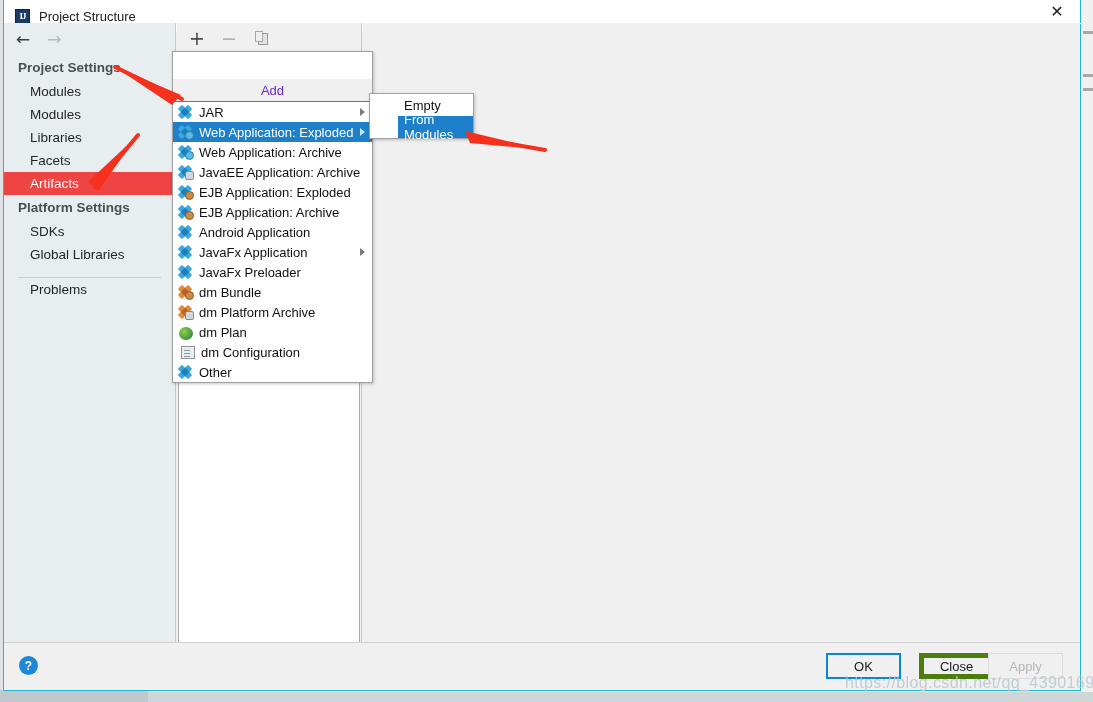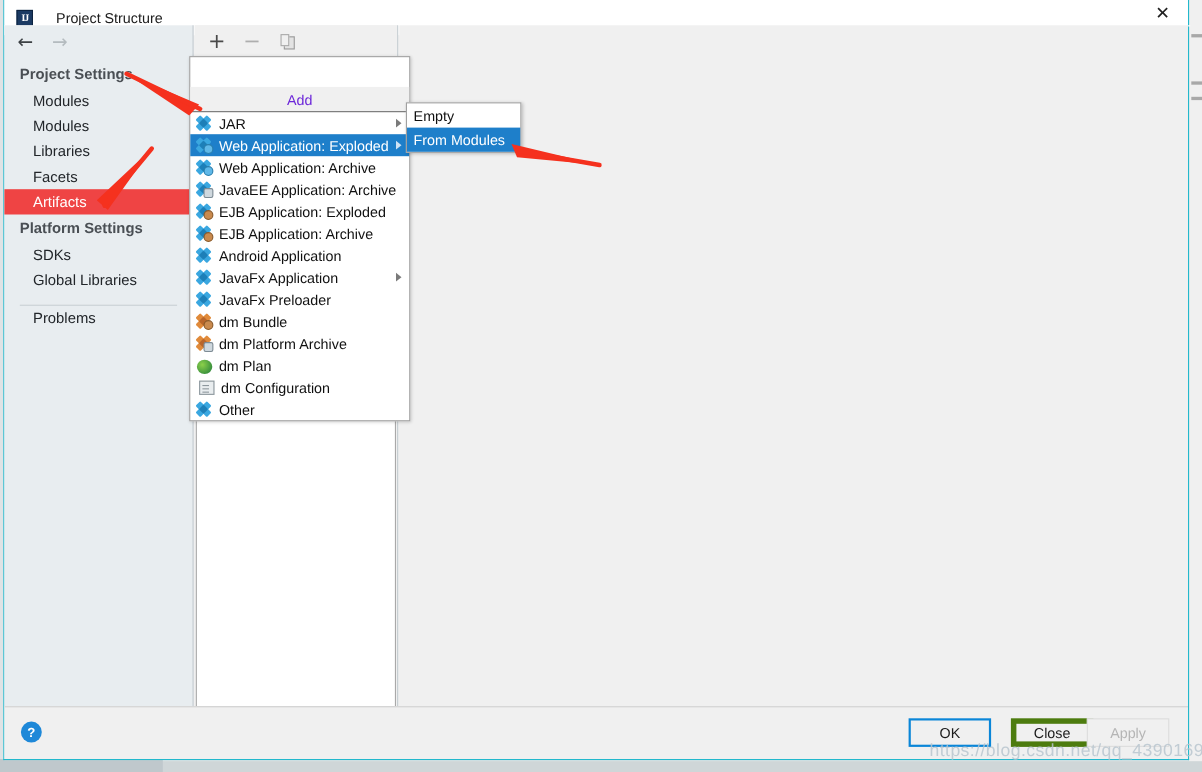--- a/index.html
+++ b/index.html
@@ -24,21 +24,21 @@
     position:absolute;left:3px;top:0;width:1078px;height:691px;
     background:#f0f0f0;
     border:1px solid #22b8cc;
     border-top:none;
     box-sizing:border-box;
   }
   
   #titlebar{
     position:absolute;left:0;top:0;right:0;height:32px;
     background:#ffffff;
-    display:flex;align-items:center;gap:12px;
+    display:flex;align-items:center;
   }
   #app-icon{
     width:15px;height:15px;margin-left:11px;margin-right:9px;
     background:#1b3a63;border:1px solid #0d2340;
     display:flex;align-items:center;justify-content:center;
     color:#ffffff;font-size:9px;font-weight:bold;
     font-family:"Liberation Serif", serif;letter-spacing:-1px;
     box-sizing:border-box;
   }
   #window-title{font-size:13px;color:#202020;}
@@ -170,21 +170,21 @@
 
   
   #sub-menu{
     position:absolute;left:369px;top:93px;width:103px;
     background:#ffffff;border:1px solid #a0a0a0;
     box-shadow:1px 1px 3px rgba(0,0,0,.22);
     z-index:50;
   }
   .sub-item{
     height:22px;display:flex;align-items:center;padding-left:6px;
-    font-size:13px;color:#101010;cursor:pointer;
+    font-size:13px;color:#101010;cursor:pointer;margin-left:28px;
   }
   .sub-item.selected{background:#1e7fca;color:#ffffff;}
 
   
   .arrow-svg{position:absolute;pointer-events:none;z-index:90;}
 
   
   #watermark{
     position:absolute;left:845px;top:674px;z-index:95;
     font-size:16px;color:#b9c6cf;letter-spacing:.4px;

